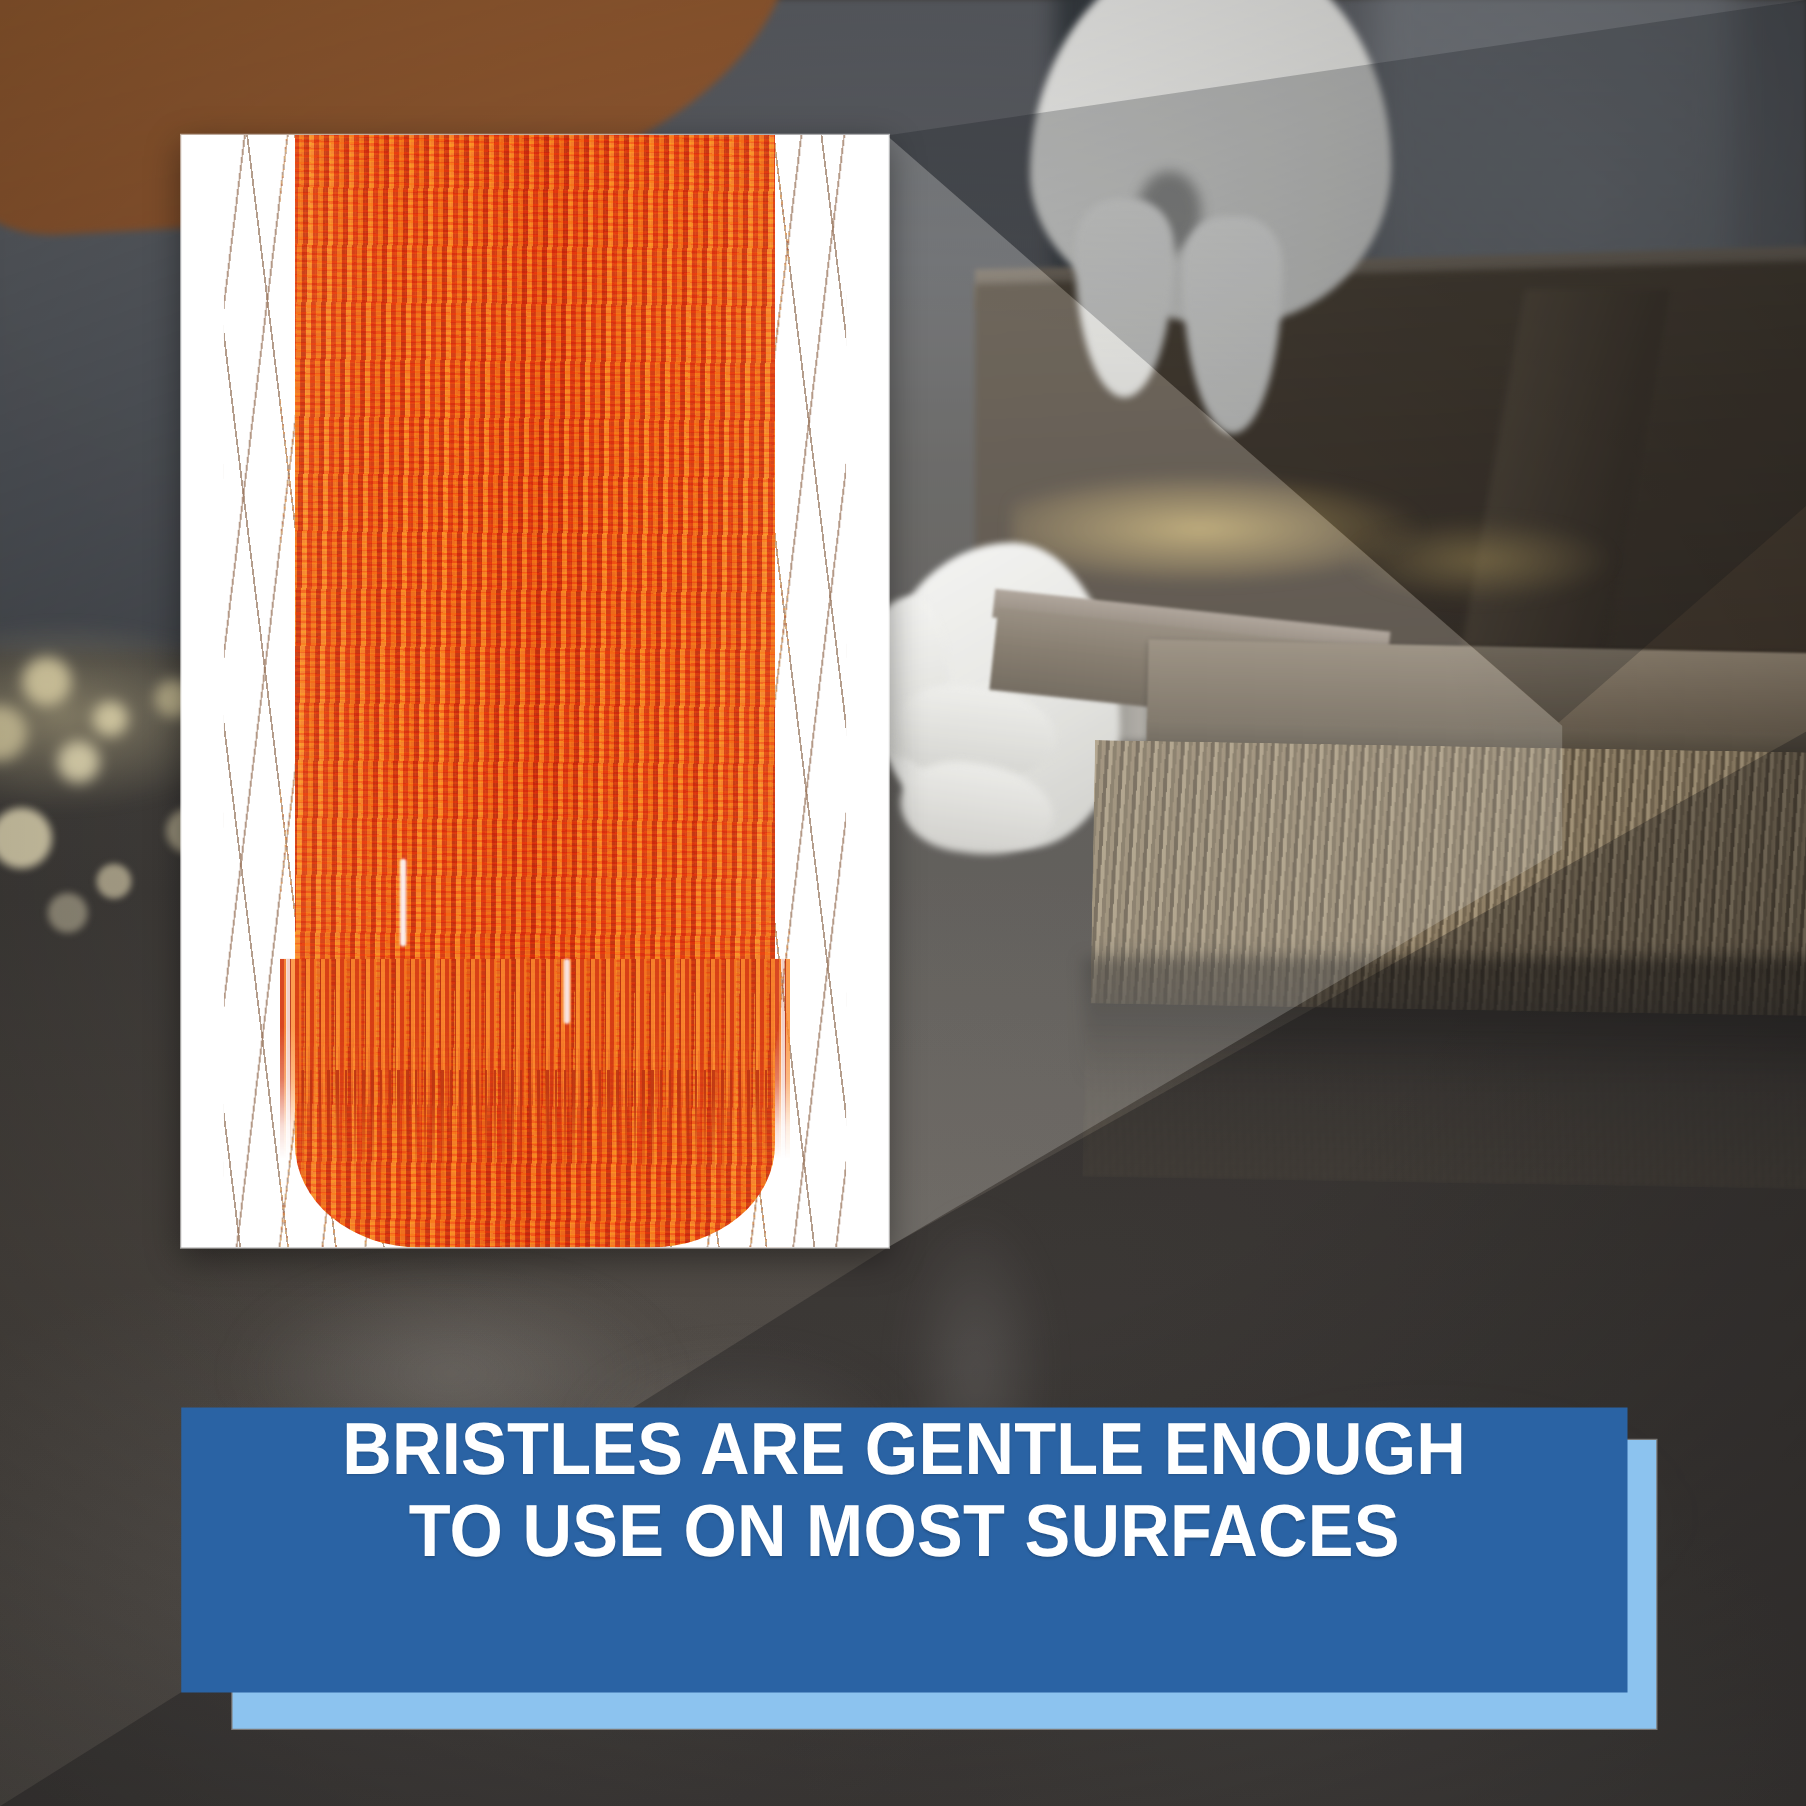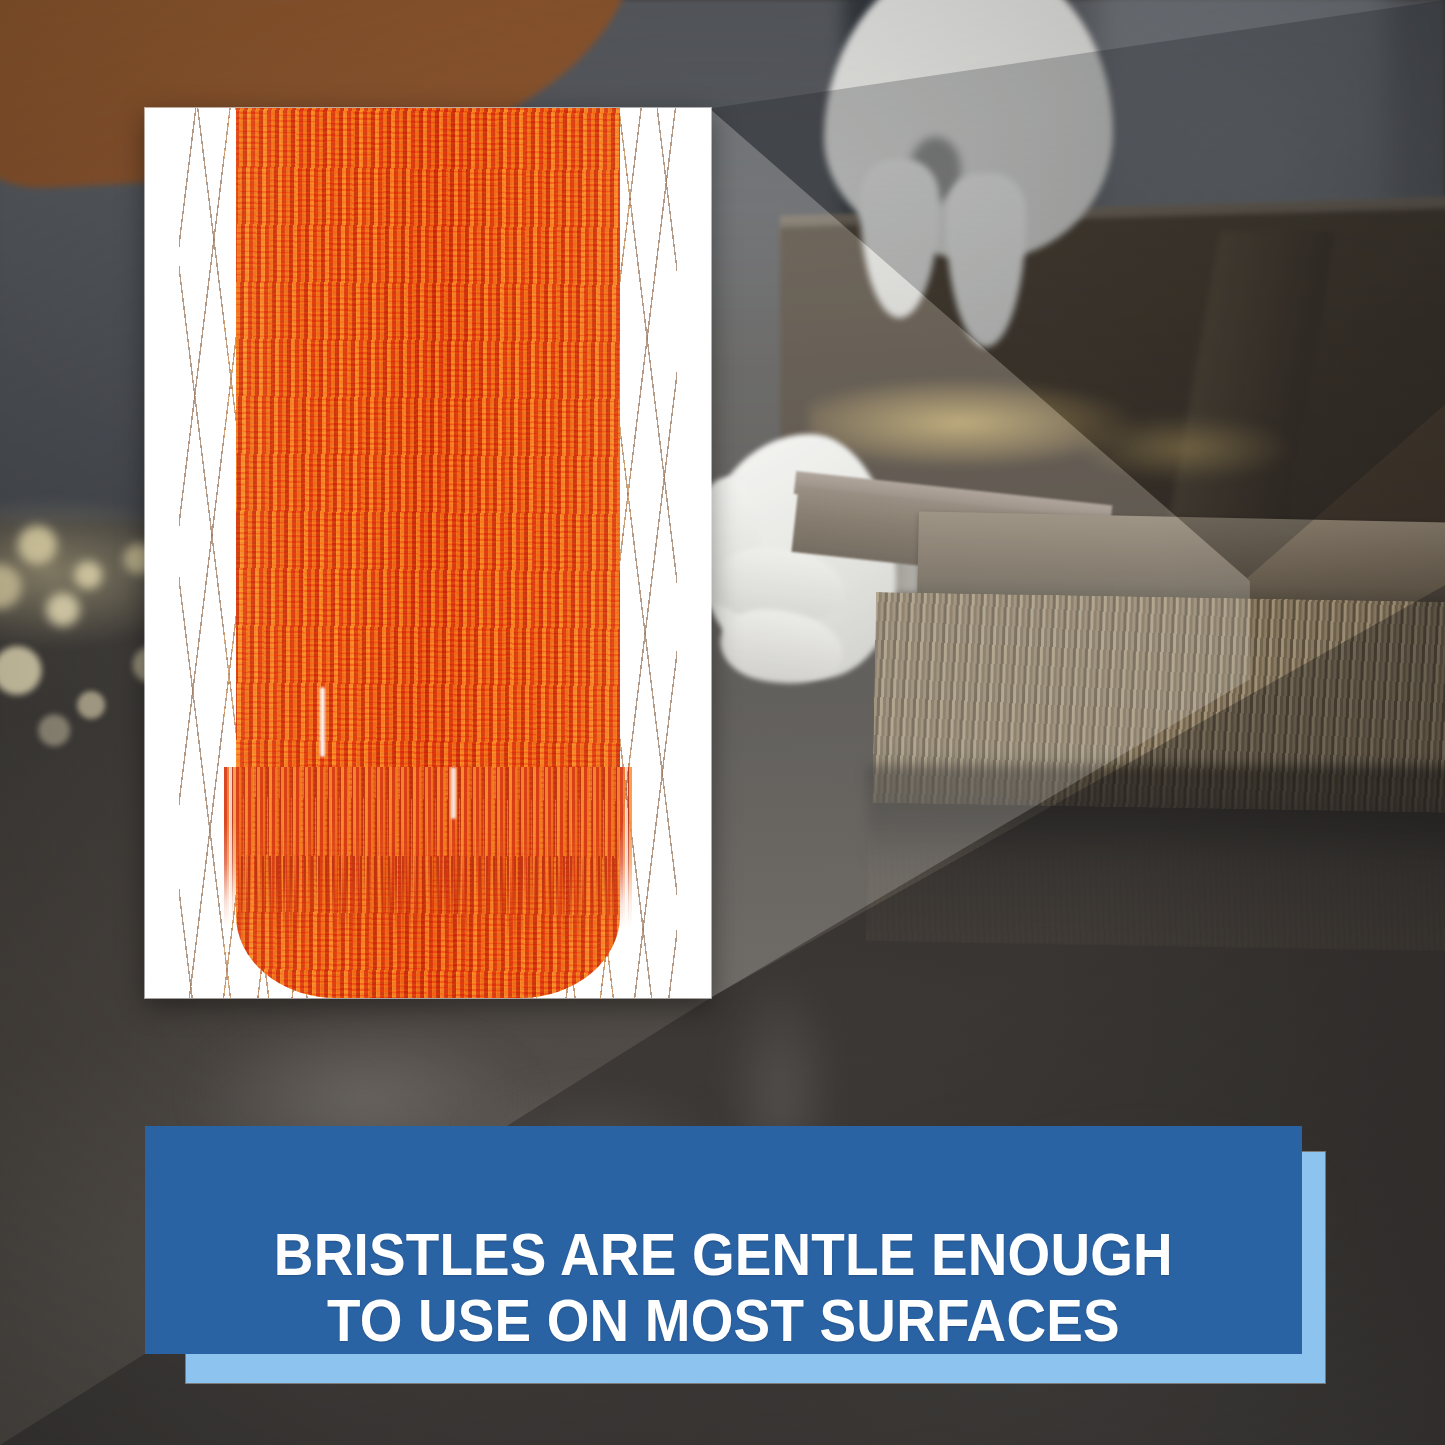--- a/index.html
+++ b/index.html
@@ -353,21 +353,21 @@
 
   
   .banner-accent{
     position:absolute;left:186px;top:1152px;width:1139px;height:231px;
     background:#8cc3ef;
     box-shadow:0 0 0 1px rgba(255,255,255,.35);
   }
   .banner{
     position:absolute;left:145px;top:1126px;width:1157px;height:228px;
     background:#2a63a4;
-    display:flex;align-items:flex-end;justify-content:center;
+    display:flex;align-items:flex-start;justify-content:center;
   }
   .banner-text{
     color:#ffffff;
     font-weight:700;
     font-size:59px;
     line-height:1.12;
     letter-spacing:.2px;
     text-align:center;
     text-transform:uppercase;
     transform:scaleX(.93);

